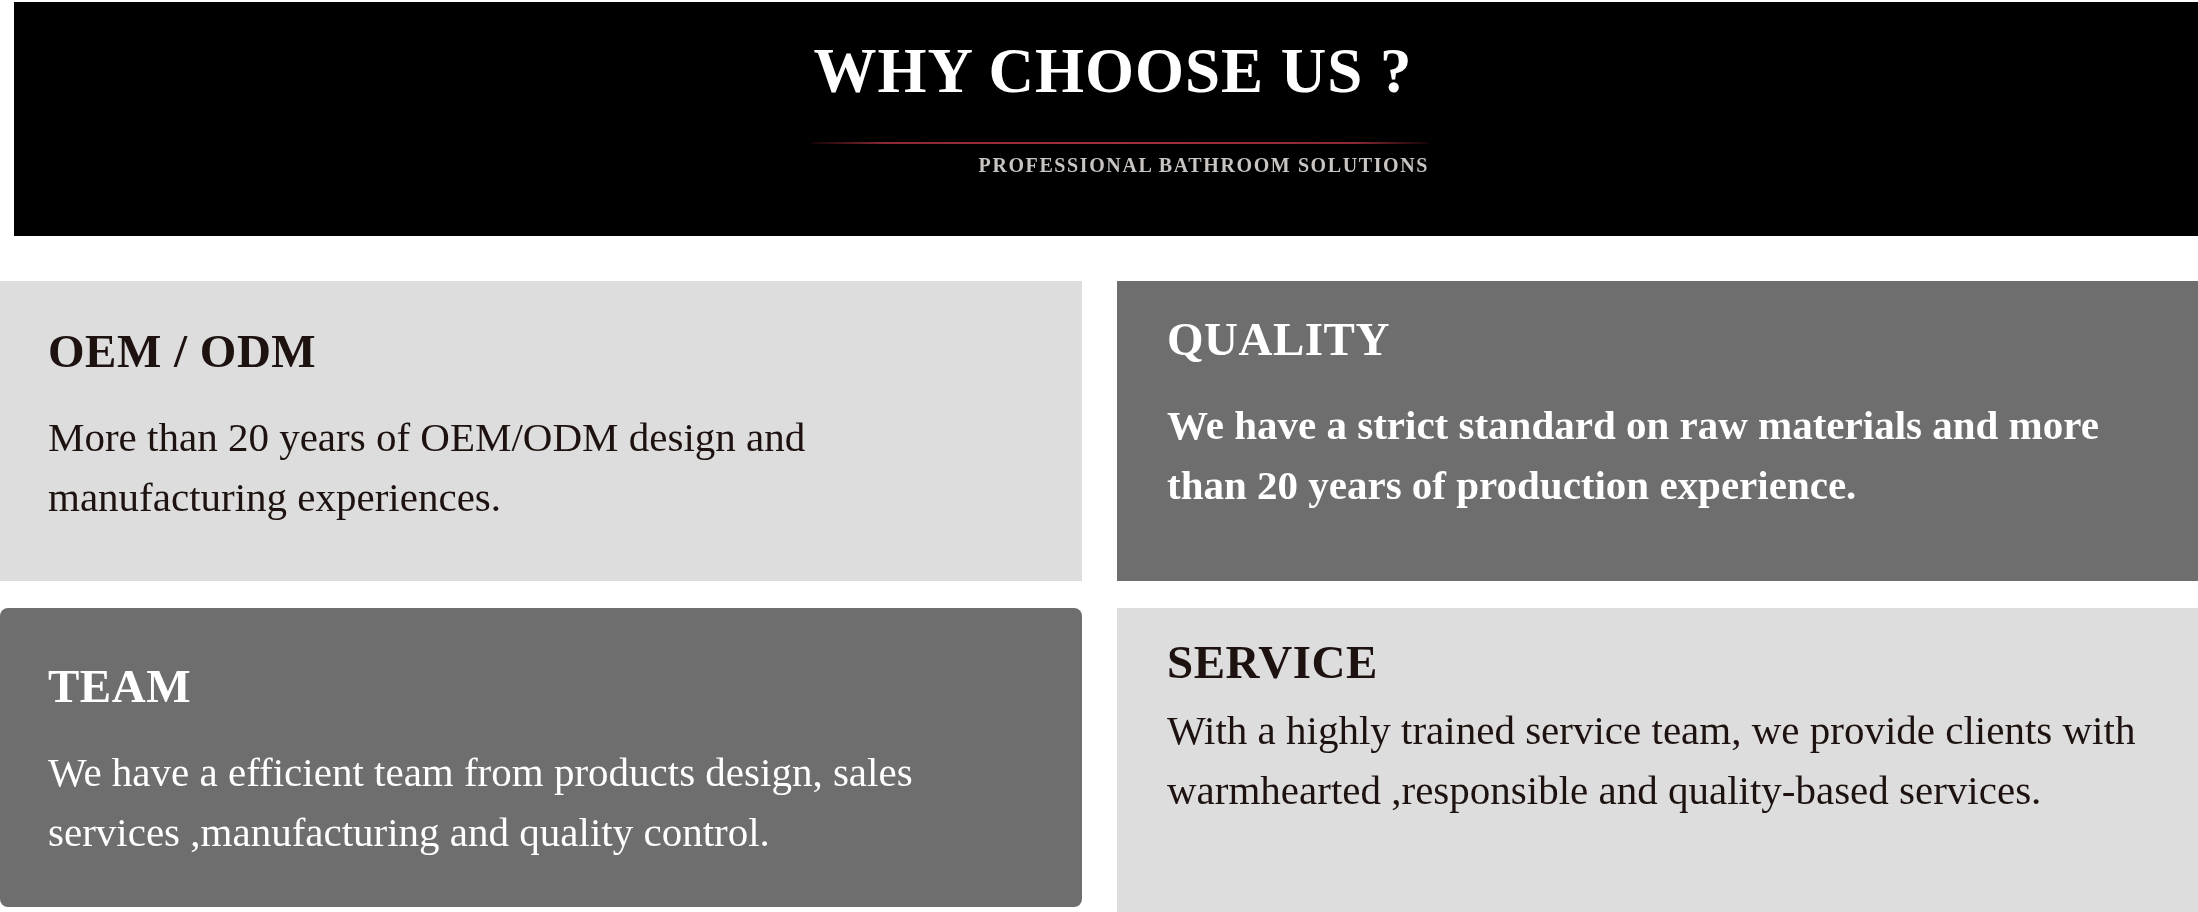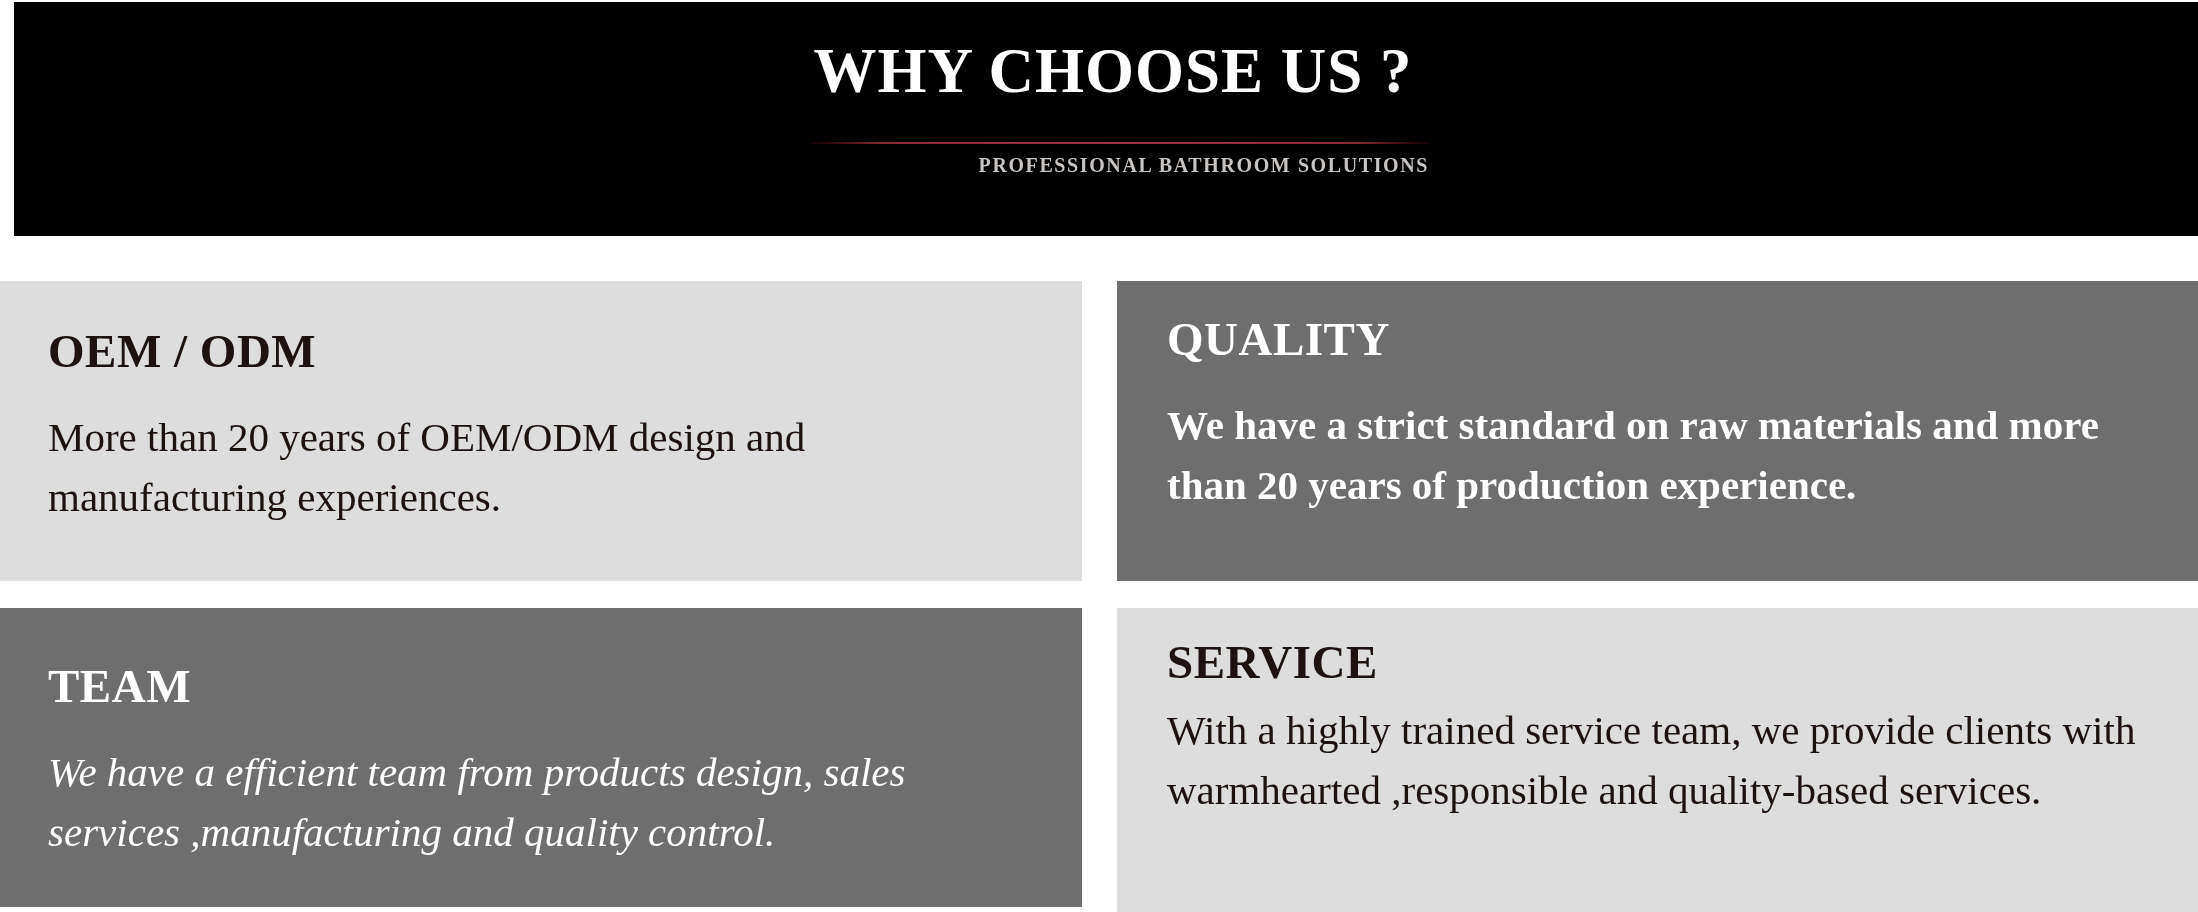--- a/index.html
+++ b/index.html
@@ -120,22 +120,23 @@
   }
   #card-quality .card-body { margin-top: 30px; font-weight: bold; }
 
   
   #card-team {
     left: 0px;
     top: 608px;
     width: 1082px;
     height: 299px;
     padding: 52px 40px 0 48px;
+    border-radius: 8px;
   }
-  #card-team .card-body { margin-top: 30px; font-style: italic; }
+  #card-team .card-body { margin-top: 30px; }
 
   
   #card-service {
     left: 1117px;
     top: 608px;
     width: 1081px;
     height: 304px;
     padding: 28px 40px 0 50px;
   }
   #card-service .card-body { margin-top: 12px; }

